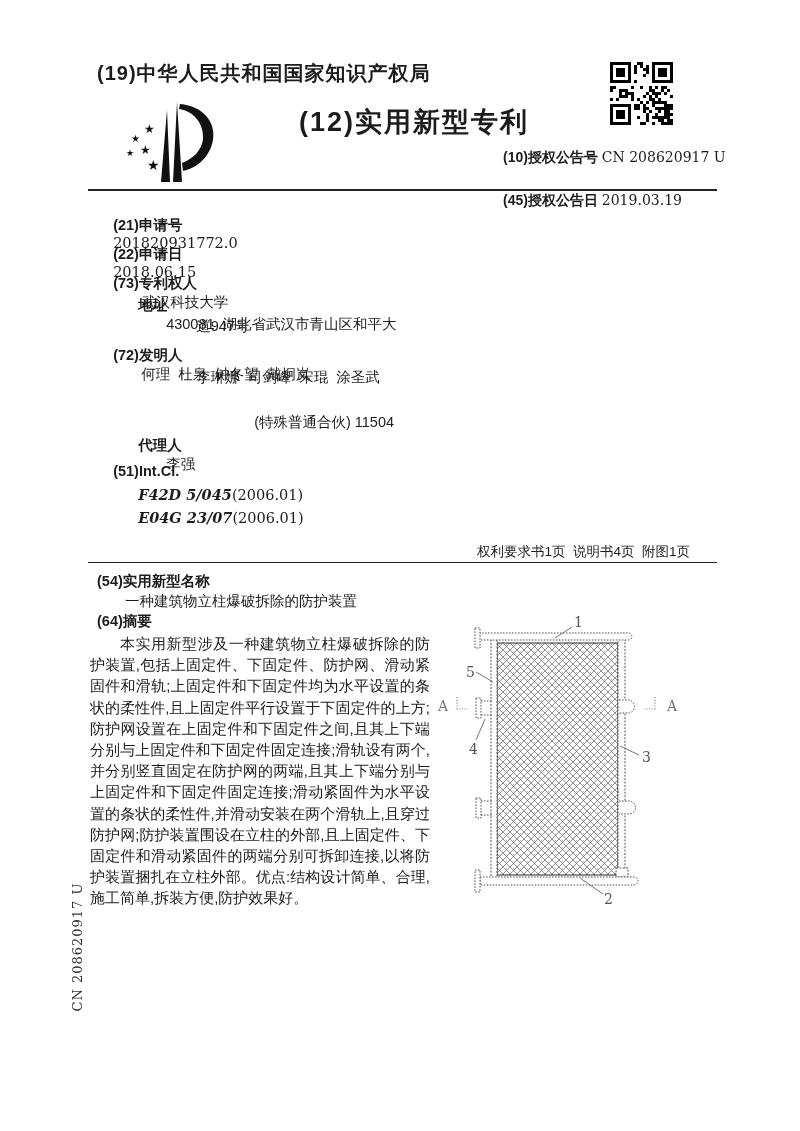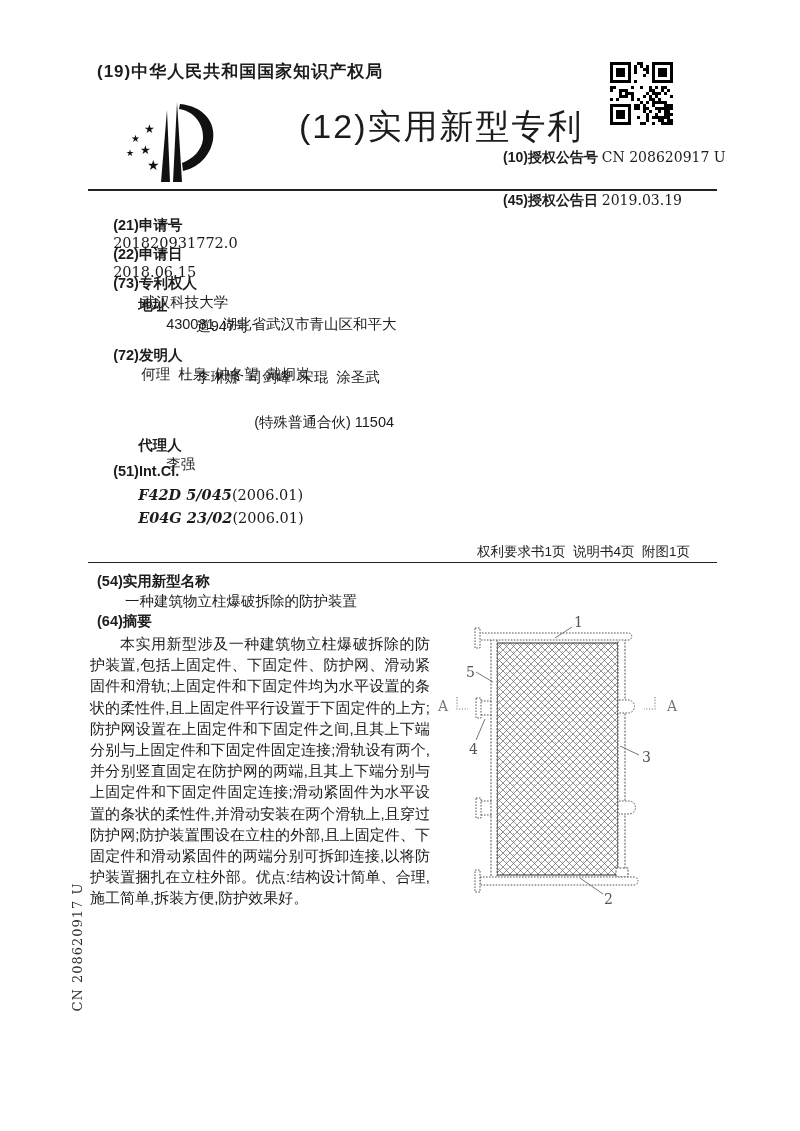--- a/index.html
+++ b/index.html
@@ -2,22 +2,22 @@
 <html><head>
 <meta charset="utf-8">
 <style>
   * { margin:0; padding:0; box-sizing:border-box; }
   html,body { background:#fff; }
   body { font-family:"Liberation Sans", sans-serif; color:#1c1c1c; }
   .page { position:relative; width:800px; height:1131px; background:#fff; overflow:hidden; }
 
   .abs { position:absolute; }
 
-  .office-line { left:97px; top:60px; font-size:17px; font-weight:bold; letter-spacing:1px; }
-  .doc-type { left:299px; top:104px; font-size:34px; font-weight:normal; letter-spacing:2px; }
+  .office-line { left:97px; top:60px; font-size:20px; font-weight:bold; letter-spacing:1px; }
+  .doc-type { left:299px; top:104px; font-size:27px; font-weight:bold; letter-spacing:2px; }
 
   .pub-line { left:503px; font-size:14px; white-space:nowrap; }
   .pub-line .lbl { font-weight:bold; }
   .pub-line .val { font-family:"DejaVu Serif","Liberation Serif",serif; font-weight:normal; }
   .pub-no { top:149px; }
   .pub-date { top:170px;margin-top:22px; }
 
   .rule-thick { left:88px; top:189px; width:629px; height:0; border-top:2.5px solid #222; }
   .rule-thin  { left:88px; top:562px; width:629px; height:0; border-top:1.5px solid #222; }
 
@@ -251,21 +251,21 @@
     <span class="cjkval">李强</span>
   </div>
 
   <div class="abs bib-row" style="top:447px">
     <span class="lbl">(51)Int.Cl.</span>
   </div>
   <div class="abs bib-row ind1" style="top:470px">
     <span class="intcl-code">F42D 5/045</span><span class="intcl-ver">(2006.01)</span>
   </div>
   <div class="abs bib-row ind1" style="top:493px">
-    <span class="intcl-code">E04G 23/02</span><span class="intcl-ver">(2006.01)</span>
+    <span class="intcl-code">E04G 23/07</span><span class="intcl-ver">(2006.01)</span>
   </div>
 
   <div class="abs pages-info">权利要求书1页  说明书4页  附图1页</div>
 
   <div class="abs rule-thin"></div>
 
   <div class="abs sec-label" style="top:572px">(54)实用新型名称</div>
   <div class="abs sec-val" style="top:592px">一种建筑物立柱爆破拆除的防护装置</div>
   <div class="abs sec-label" style="top:612px">(64)摘要</div>
   <div class="abs abstract-text">本实用新型涉及一种建筑物立柱爆破拆除的防护装置,包括上固定件、下固定件、防护网、滑动紧固件和滑轨;上固定件和下固定件均为水平设置的条状的柔性件,且上固定件平行设置于下固定件的上方;防护网设置在上固定件和下固定件之间,且其上下端分别与上固定件和下固定件固定连接;滑轨设有两个,并分别竖直固定在防护网的两端,且其上下端分别与上固定件和下固定件固定连接;滑动紧固件为水平设置的条状的柔性件,并滑动安装在两个滑轨上,且穿过防护网;防护装置围设在立柱的外部,且上固定件、下固定件和滑动紧固件的两端分别可拆卸连接,以将防护装置捆扎在立柱外部。优点:结构设计简单、合理,施工简单,拆装方便,防护效果好。</div>

